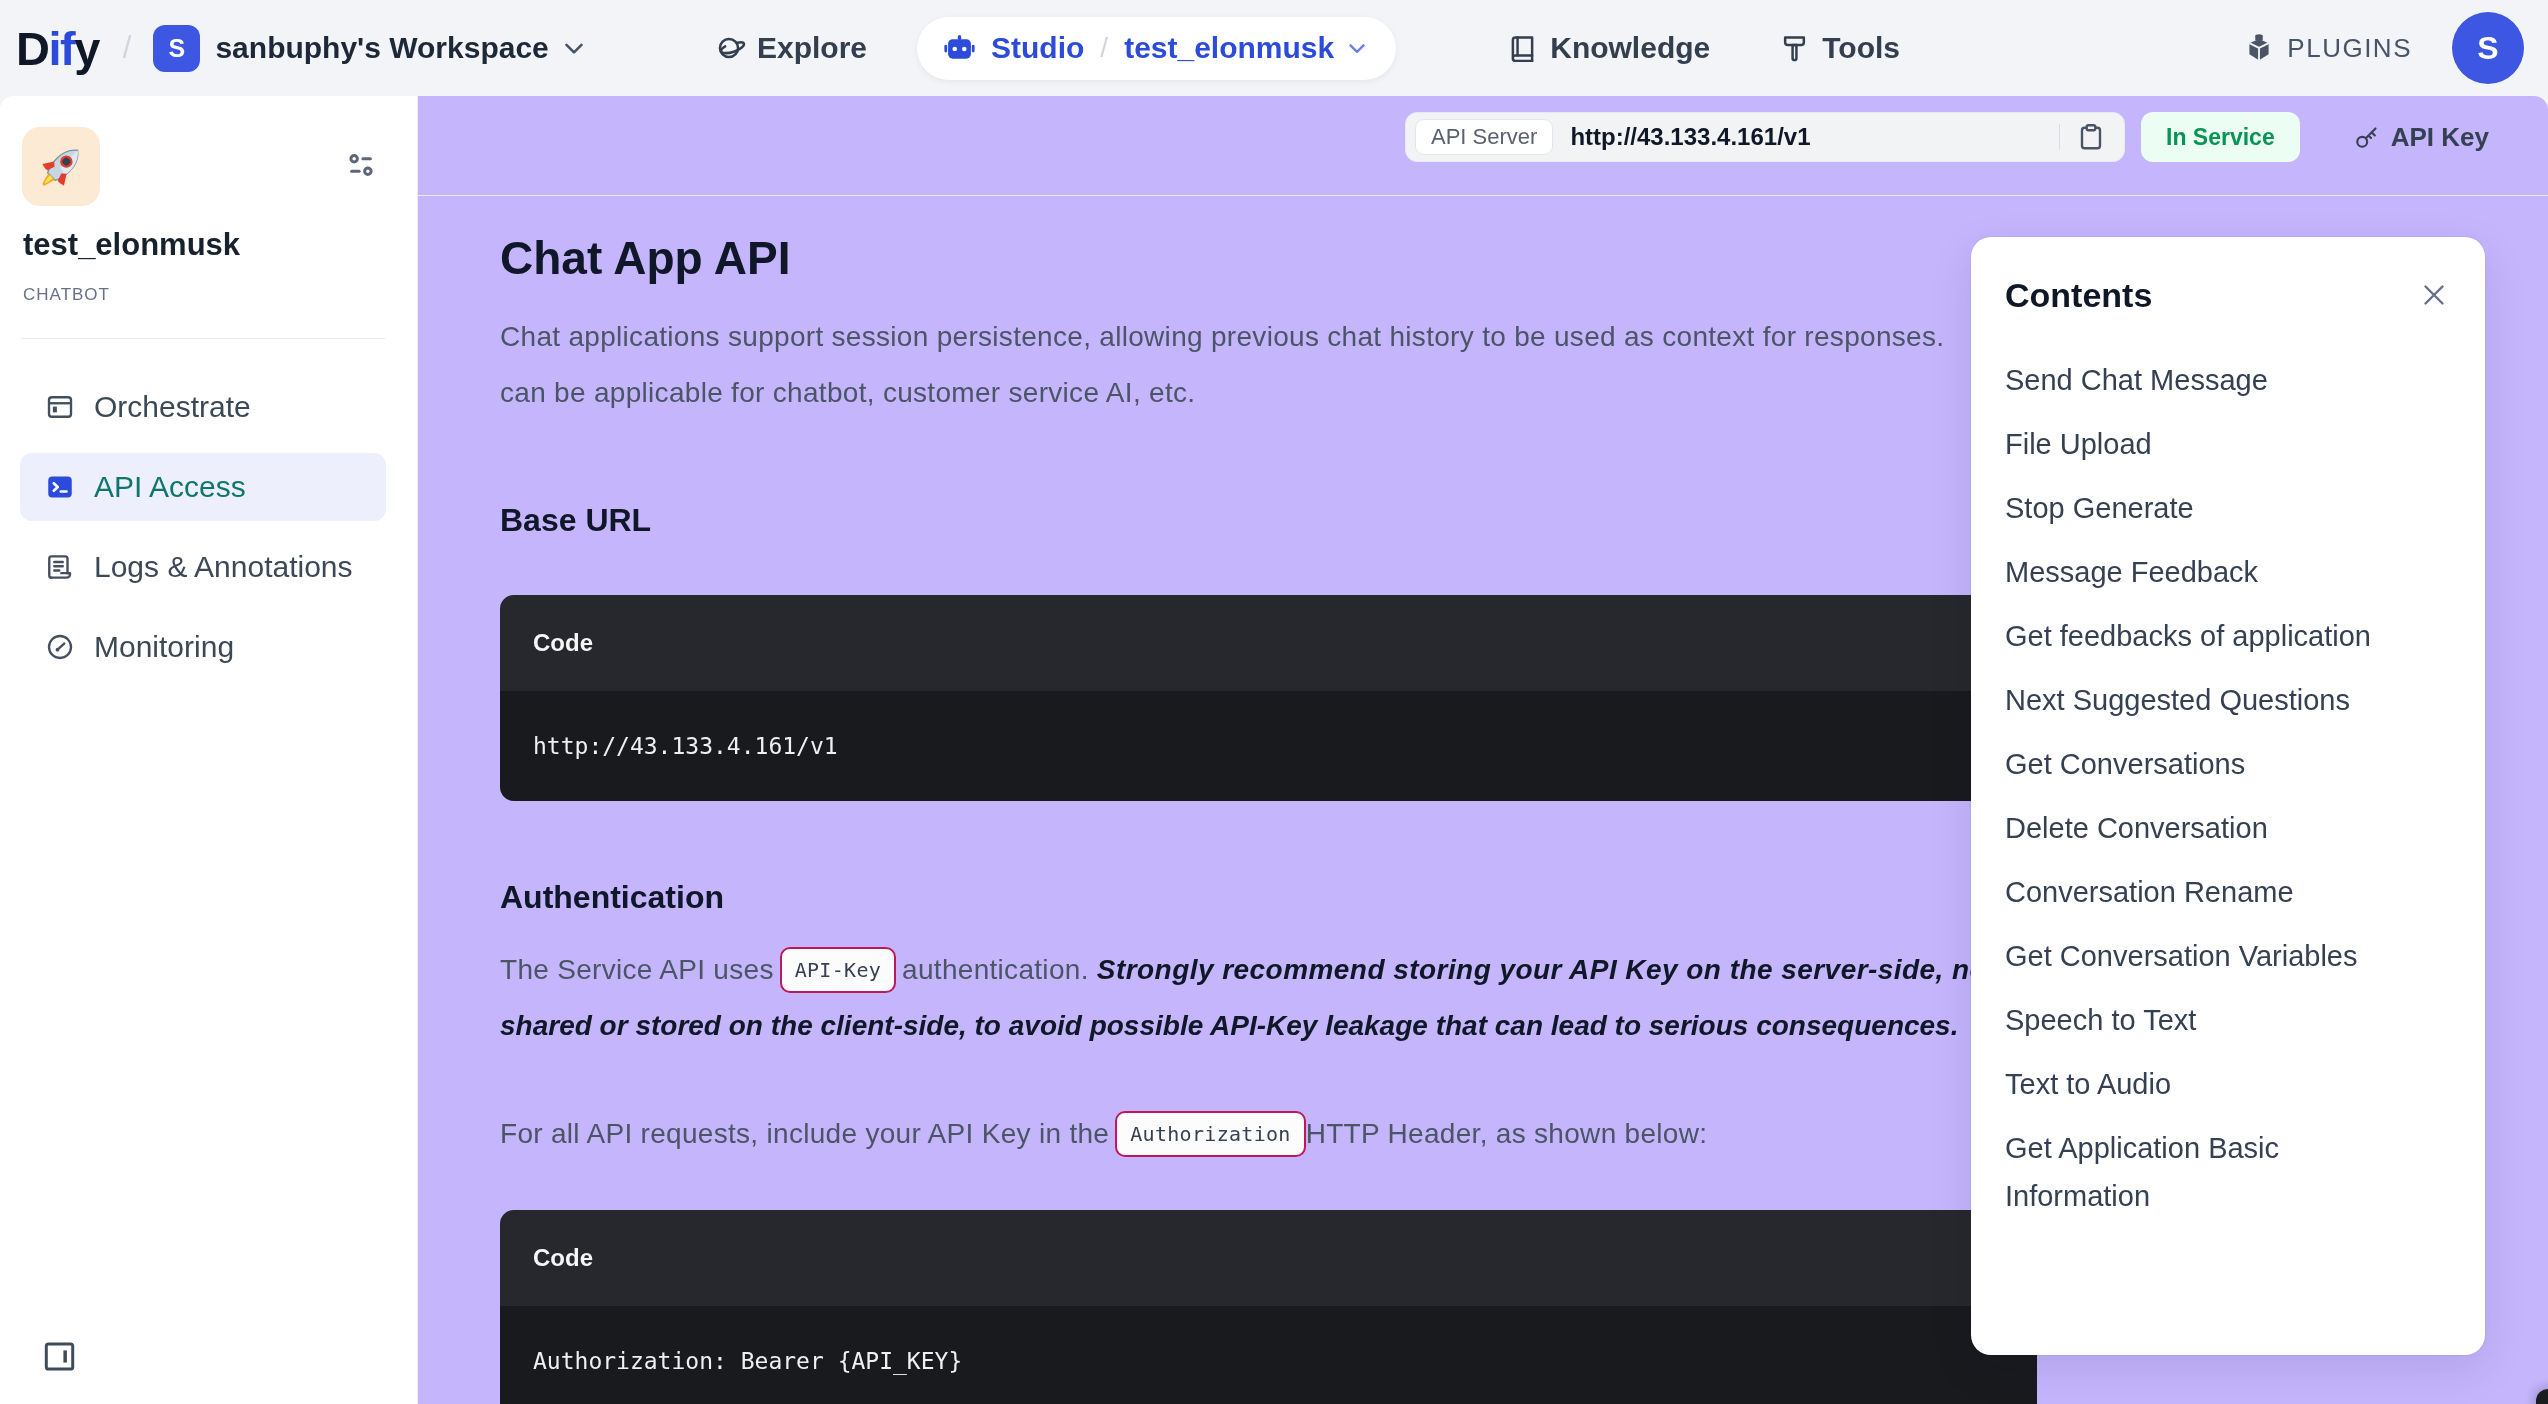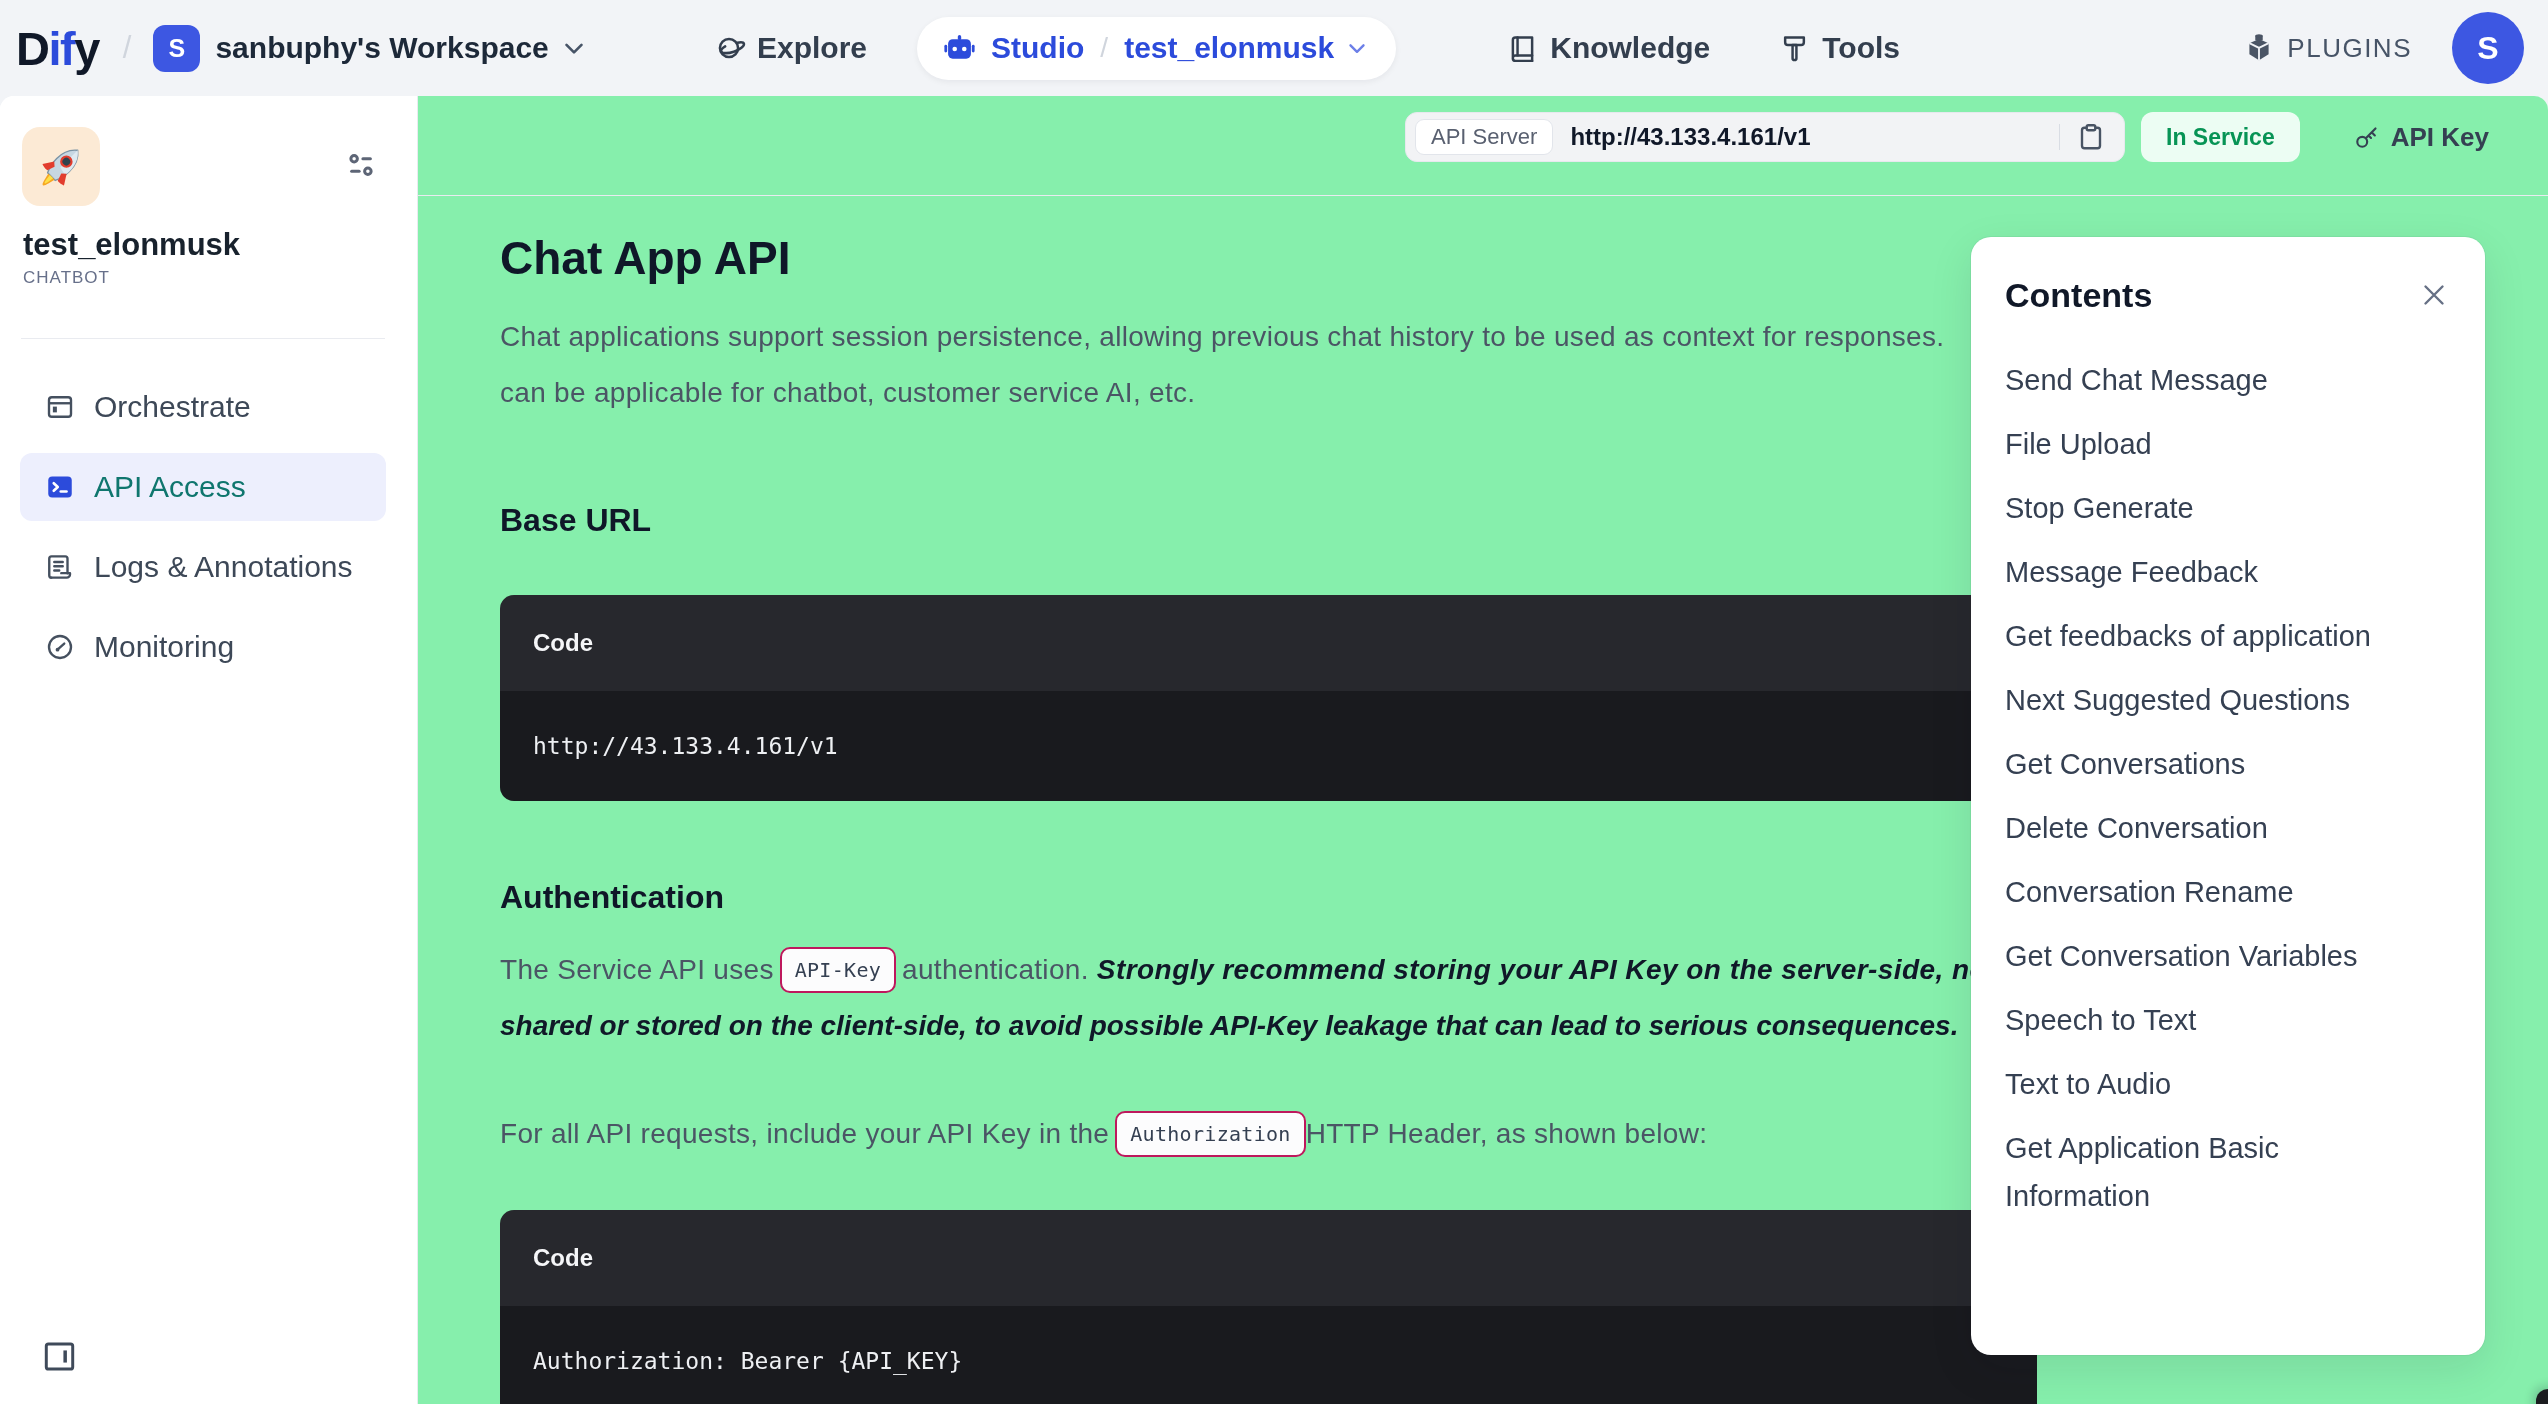--- a/index.html
+++ b/index.html
@@ -27,27 +27,27 @@
   .studio-pill .sp-chevron { margin-left:10px; color:#6c7fe8; }
   .gap-knowledge { margin-right:68px; }
 
   .tb-right { position:absolute; right:24px; top:0; height:96px; display:flex; align-items:center; }
   .plugins { display:flex; align-items:center; gap:12px; color:#475467; font-size:26px; font-weight:500; letter-spacing:1.5px; cursor:pointer; }
   .user-avatar { margin-left:40px; width:72px; height:72px; border-radius:50%; background:#3d57e2; color:#fff; display:flex; align-items:center; justify-content:center; font-size:32px; font-weight:600; cursor:pointer; }
 
   
   .shell { position:absolute; left:0; top:96px; width:2548px; height:1308px; background:#ffffff; border-radius:14px 14px 0 0; display:flex; overflow:hidden; }
   .sidebar { position:relative; width:418px; height:100%; border-right:1px solid #e9ebf0; background:#fff; flex:none; }
-  .main { position:relative; flex:1; height:100%; background:#86efac; }
+  .main { position:relative; flex:1; height:100%; background:#c4b5fd; }
 
   
   .app-icon { position:absolute; left:22px; top:31px; width:78px; height:79px; border-radius:18px; background:#fcead5; display:flex; align-items:center; justify-content:center; }
   .sliders-btn { position:absolute; left:346px; top:54px; width:30px; height:30px; color:#5d6576; cursor:pointer; }
   .app-name { position:absolute; left:23px; top:131px; font-size:31px; font-weight:700; color:#18222d; }
-  .app-type { position:absolute; left:23px; top:172px; font-size:17px; font-weight:500; letter-spacing:1px; color:#67708a; }
+  .app-type { position:absolute; left:23px; top:189px; font-size:17px; font-weight:500; letter-spacing:1px; color:#67708a; }
   .side-divider { position:absolute; left:21px; top:242px; width:364px; height:1px; background:#e9ebf0; }
   .side-nav { position:absolute; left:20px; top:277px; width:366px; }
   .nav-item { height:68px; margin-bottom:12px; border-radius:12px; display:flex; align-items:center; padding-left:25px; gap:19px; color:#3d4857; font-size:30px; cursor:pointer; }
   .nav-item .nicon { width:30px; height:30px; color:#45505f; flex:none; display:flex; }
   .nav-item.active { background:#edeffd; color:#0f766e; }
   .collapse-btn { position:absolute; left:43px; top:1245px; width:33px; height:31px; color:#3f4a5a; cursor:pointer; }
 
   
   .main-head { position:absolute; left:0; top:0; width:100%; height:100px; border-bottom:1px solid #e9ebf0; }
   .api-bar { position:absolute; left:987px; top:16px; width:720px; height:50px; border-radius:12px; background:#f2f3f5; border:1px solid #e7e9ee; display:flex; align-items:center; padding:0 18px 0 9px; }

